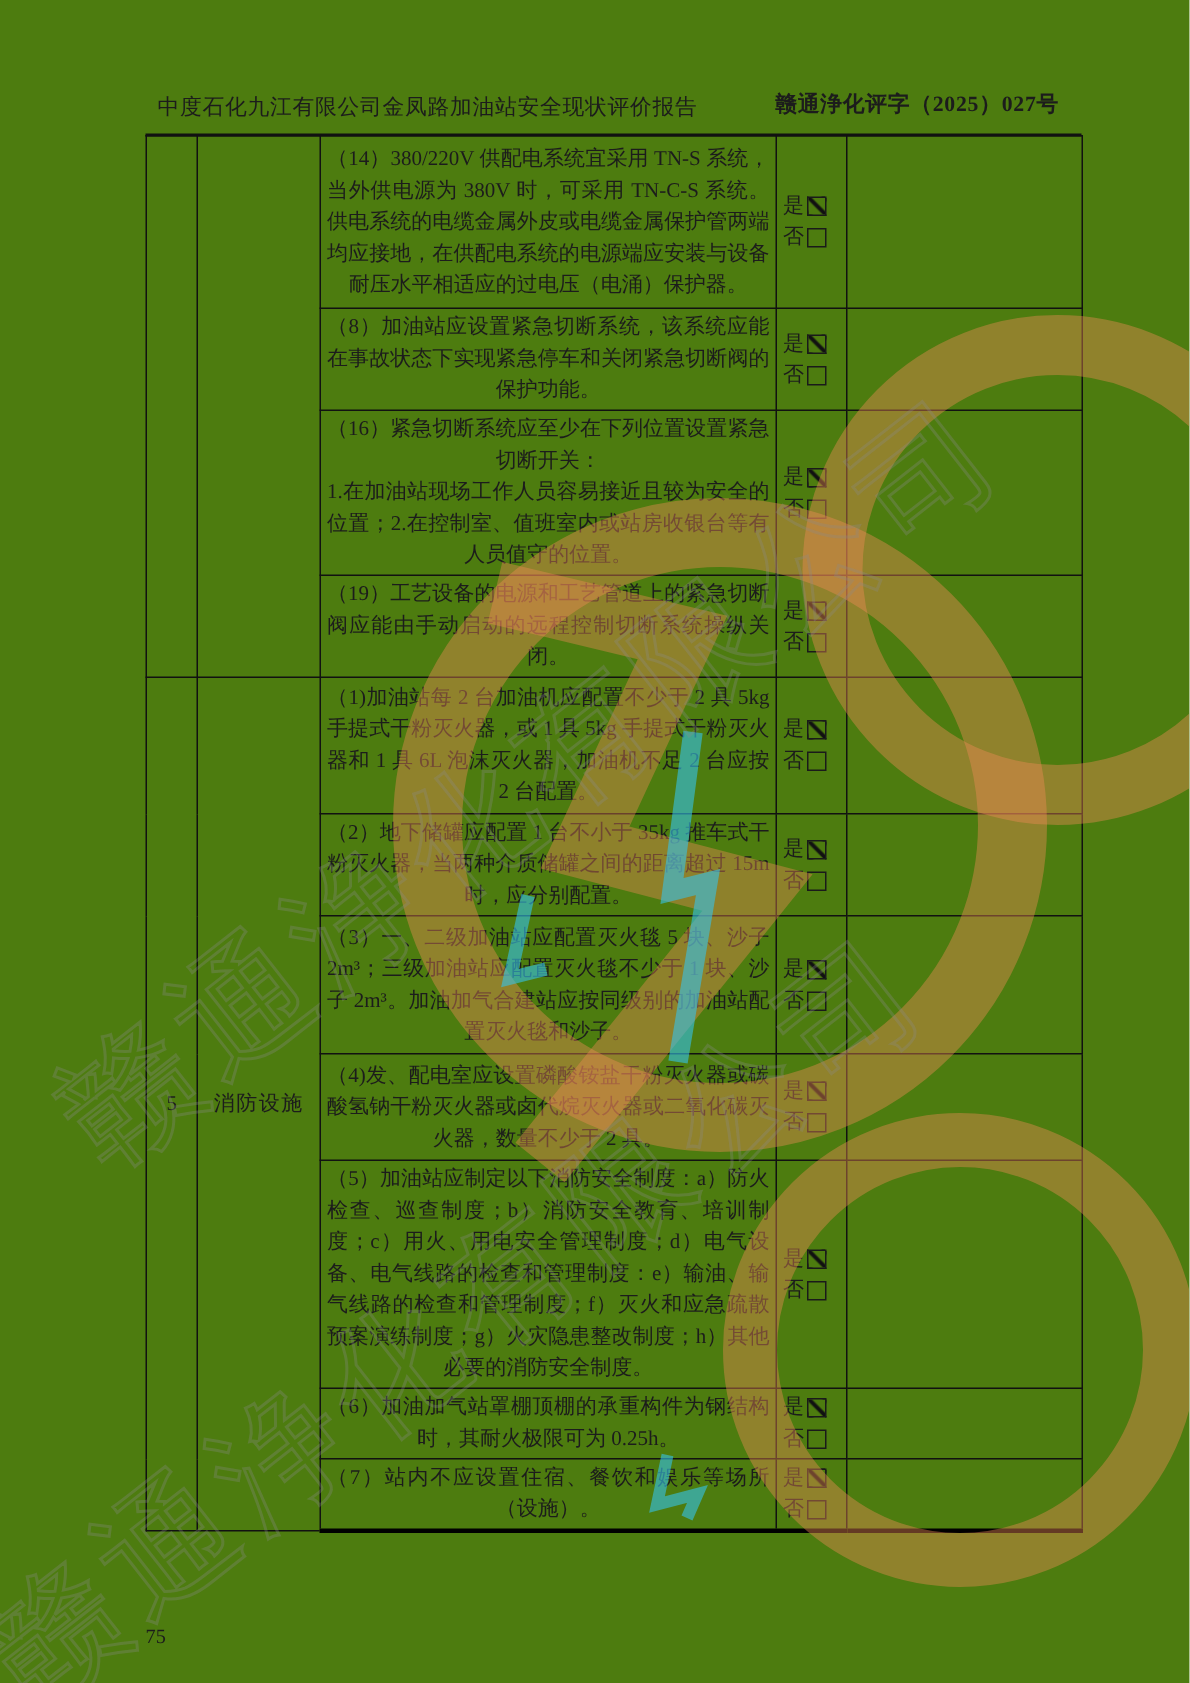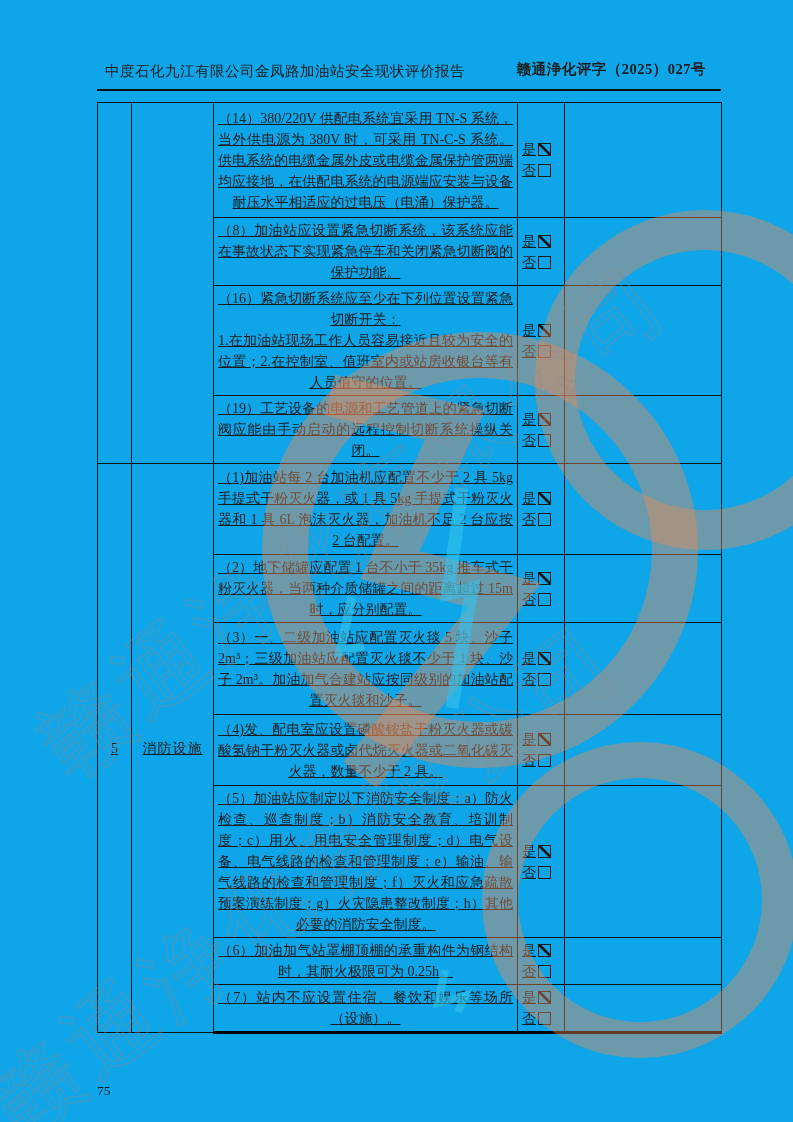--- a/index.html
+++ b/index.html
@@ -1,33 +1,32 @@
 <!DOCTYPE html>
 <html><head>
 <meta charset="utf-8">
 <style>
   html,body{margin:0;padding:0;background:#ffffff;}
   .page{
     position:relative;
     width:793px;height:1122px;
-    background:#0ea5e9;
+    background:#4d7c0f;
     font-family:"Liberation Serif","DejaVu Serif",serif;
     color:#1c1c1c;
     overflow:hidden;
   }
   
   .hdr-left{position:absolute;left:105px;top:62px;font-size:14.5px;letter-spacing:.5px;}
   .hdr-right{position:absolute;right:87px;top:60px;font-size:14.5px;font-weight:bold;letter-spacing:.5px;}
   .hdr-rule{position:absolute;left:97px;top:89px;width:624px;border-top:2px solid #111;}
   
   .doc-table{
-    position:absolute;left:97px;top:102px;width:624px;
+    position:absolute;left:97px;top:90px;width:624px;
     border-collapse:collapse;table-layout:fixed;
     border:1.5px solid #000;
-    text-decoration:underline;
   }
   .doc-table td{
     border:1px solid #111;
     vertical-align:middle;
     font-size:14px;line-height:21px;
     padding:2px 4px;
     overflow:hidden;
   }
   tbody.sec2 tr:last-child td{border-bottom:3px solid #000;margin-top:17px;}
   .c-num{text-align:center;font-size:14px;}

